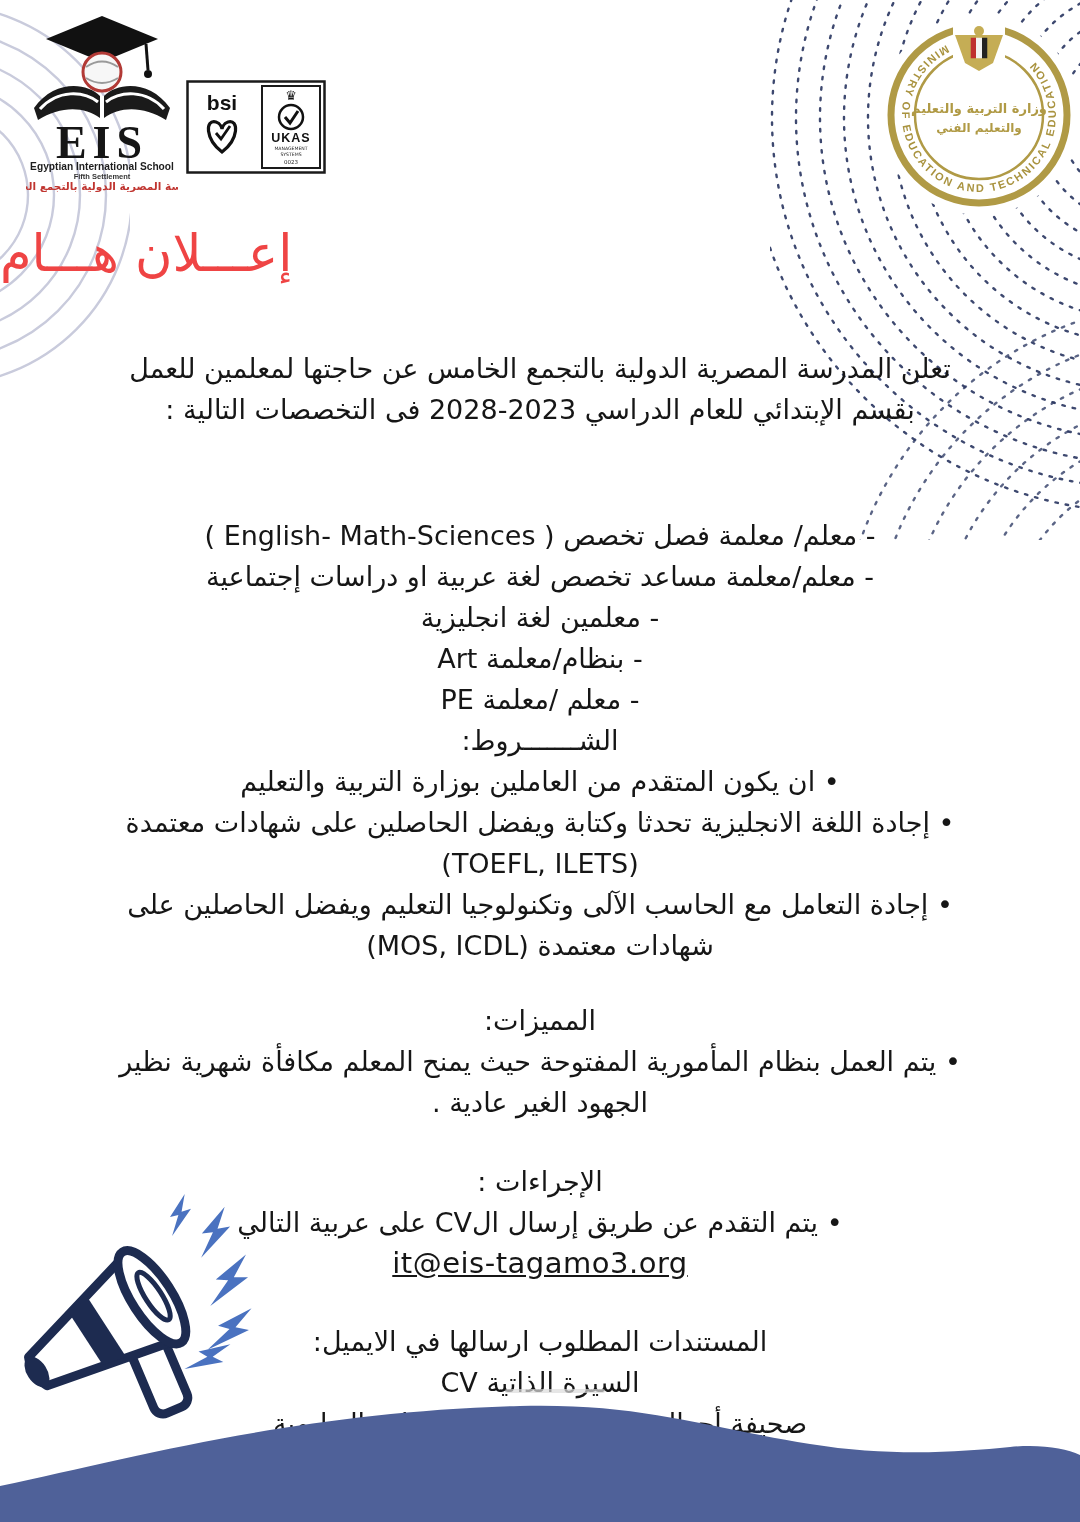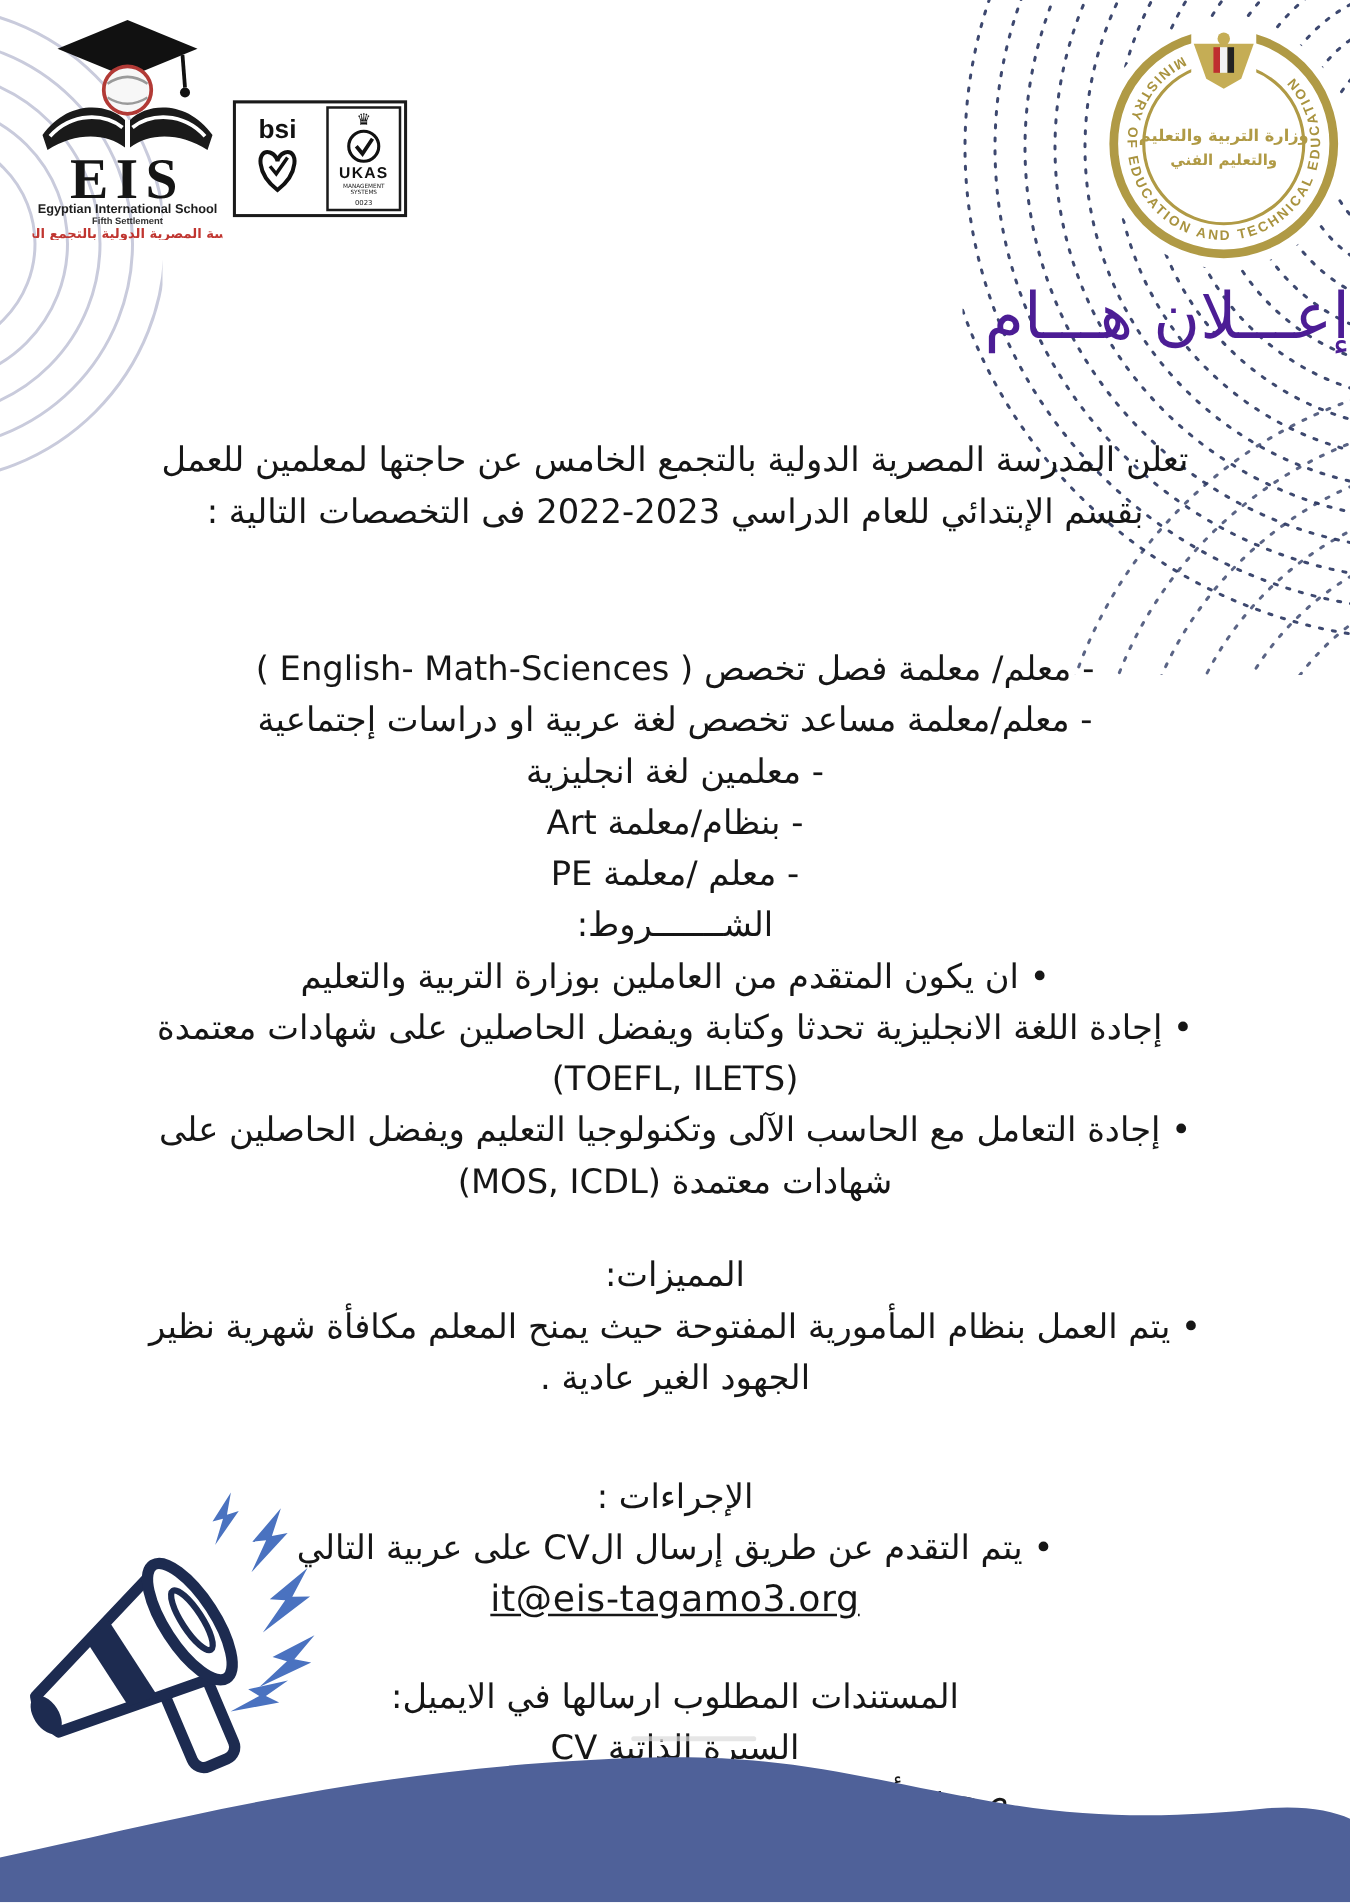--- a/index.html
+++ b/index.html
@@ -9,29 +9,29 @@
   
   .corner-pattern{right:0;top:0;}
   .left-arcs{left:0;top:420;}
   .eis-logo{left:26px;top:12px;}
   .bsi-badge{left:186px;top:80px;}
   .ministry-seal{left:872px;top:8px;}
   .megaphone{left:12px;top:1192px;}
   .bottom-wave{left:0;bottom:0;}
   .watermark{left:505px;top:1389px;width:100px;height:4px;background:#dcdcdc;opacity:.7;border-radius:2px;}
   
-  .title{left:0;top:224px;width:100%;text-align:right;direction:rtl;
-         font-size:51px;color:#4c1d95;letter-spacing:0;}
+  .title{left:0;top:224px;width:100%;text-align:left;direction:rtl;
+         font-size:51px;color:#ef4444;letter-spacing:0;}
   
   .content{left:70px;top:348px;width:940px;direction:rtl;text-align:center;
            font-size:27px;line-height:41px;color:#161616;}
   .content div{white-space:nowrap;}
   .gap-positions{margin-top:85px;}
   .gap-benefits{margin-top:34px;}
-  .gap-procedures{margin-top:54px;text-align:center;}
+  .gap-procedures{margin-top:38px;text-align:center;}
   .gap-docs{margin-top:37px;}
   .email{font-size:29px;letter-spacing:.5px;text-decoration:underline;}
 </style>
 </head>
 <body>
 
 <div class="page">
 
   <svg class="abs corner-pattern" width="310" height="540" viewBox="0 0 310 540">
     <g fill="none" stroke="#2d3963" stroke-width="2.4" stroke-dasharray="2.5 8" stroke-linecap="round" opacity="0.92">
@@ -132,21 +132,21 @@
       <rect x="-3" y="0" width="6" height="22" fill="#f2f2f2"></rect>
       <rect x="3" y="0" width="6" height="22" fill="#222222"></rect>
       <rect x="-9" y="0" width="18" height="22" fill="none" stroke="#c5ad55" stroke-width="1.5"></rect>
     </g>
   </svg>
 
   <div class="abs title">إعـــلان هـــام</div>
 
   <div class="abs content">
     <div>تعلن المدرسة المصرية الدولية بالتجمع الخامس عن حاجتها لمعلمين للعمل</div>
-    <div>بقسم الإبتدائي للعام الدراسي 2023-2022 فى التخصصات التالية :</div>
+    <div>بقسم الإبتدائي للعام الدراسي 2023-2028 فى التخصصات التالية :</div>
 
     <div class="gap-positions">- معلم/ معلمة فصل تخصص ( English- Math-Sciences )</div>
     <div>- معلم/معلمة مساعد تخصص لغة عربية او دراسات إجتماعية</div>
     <div>-  معلمين لغة انجليزية</div>
     <div>- بنظام/معلمة Art</div>
     <div>- معلم /معلمة PE</div>
 
     <div>الشـــــــروط:</div>
     <div>• ان يكون المتقدم من العاملين بوزارة التربية والتعليم</div>
     <div>• إجادة  اللغة الانجليزية تحدثا وكتابة ويفضل الحاصلين على شهادات معتمدة</div>

